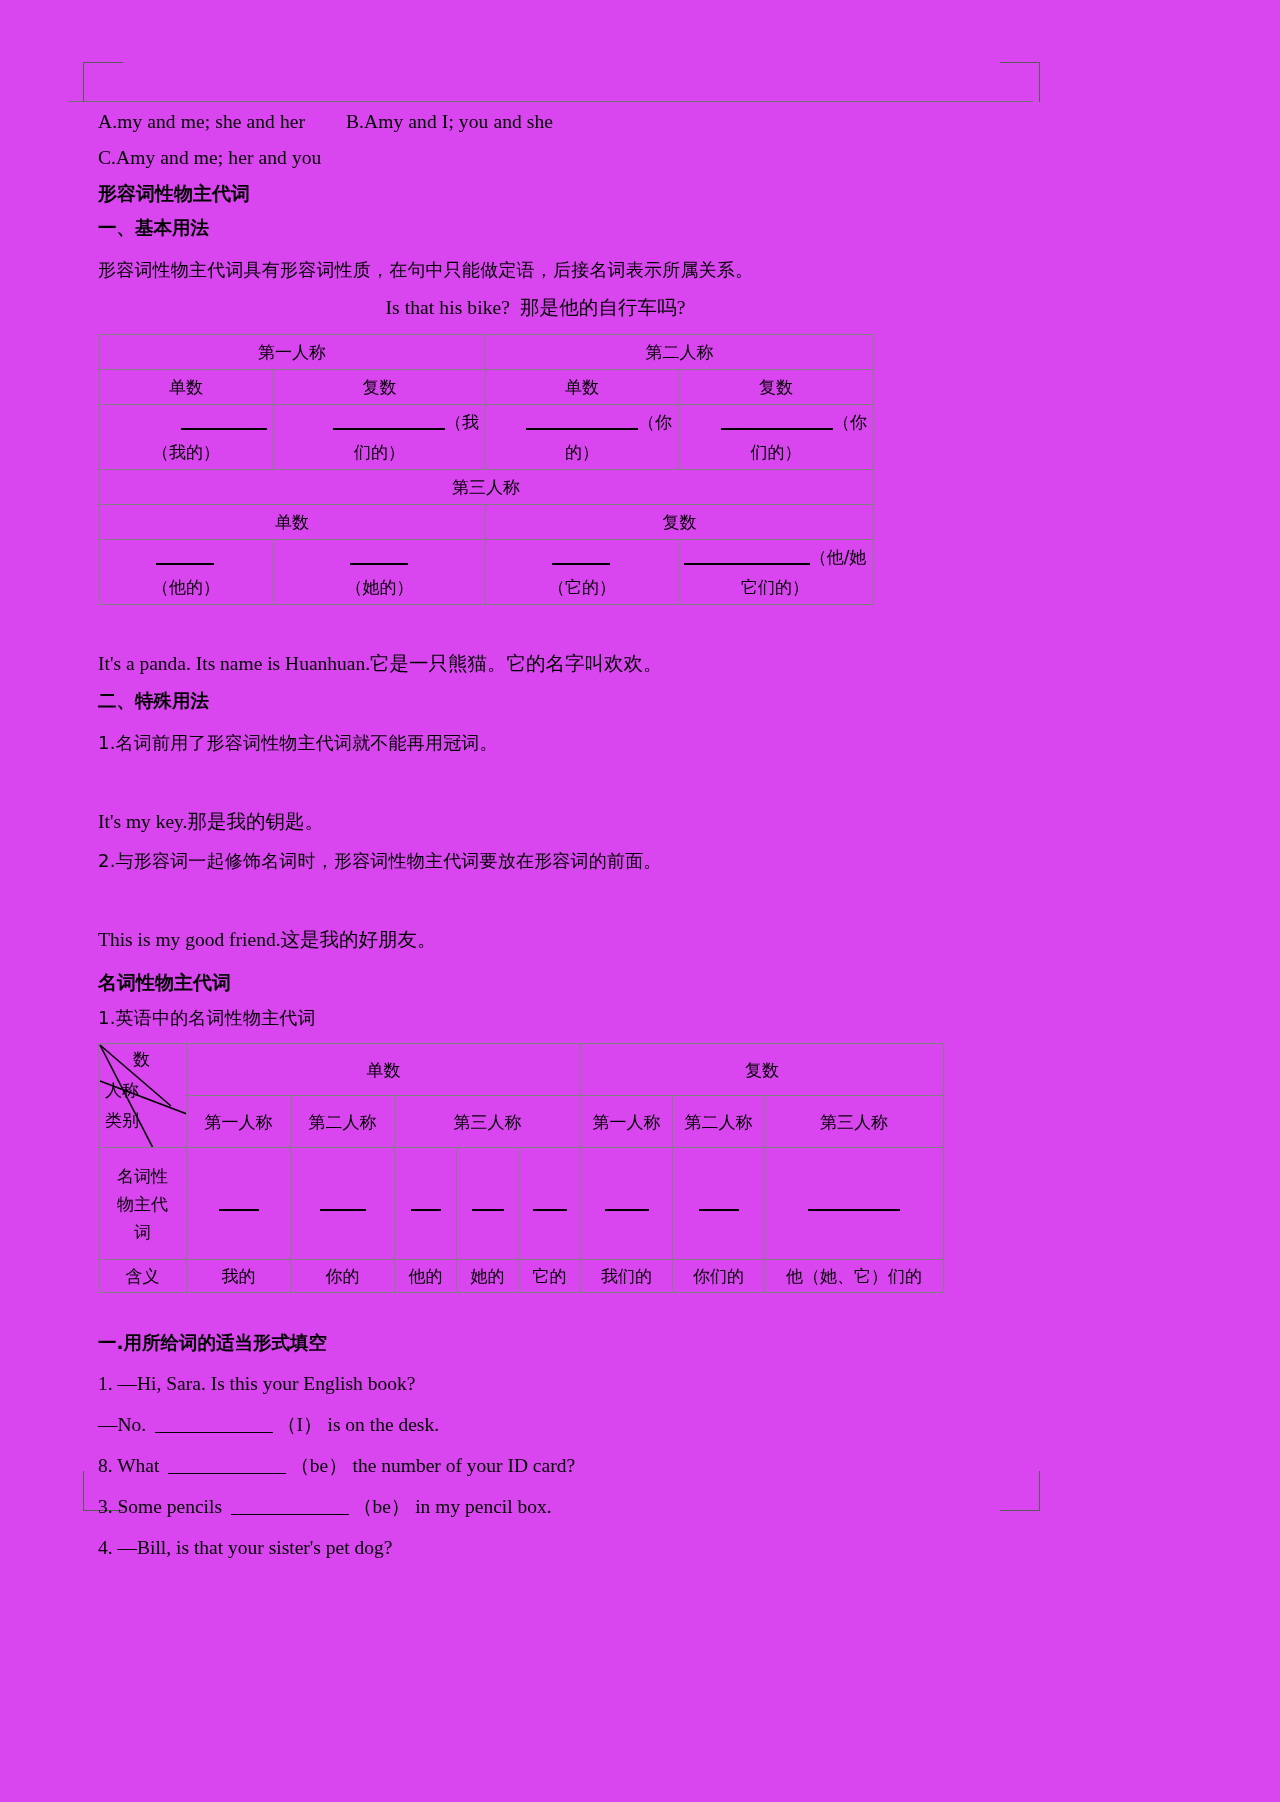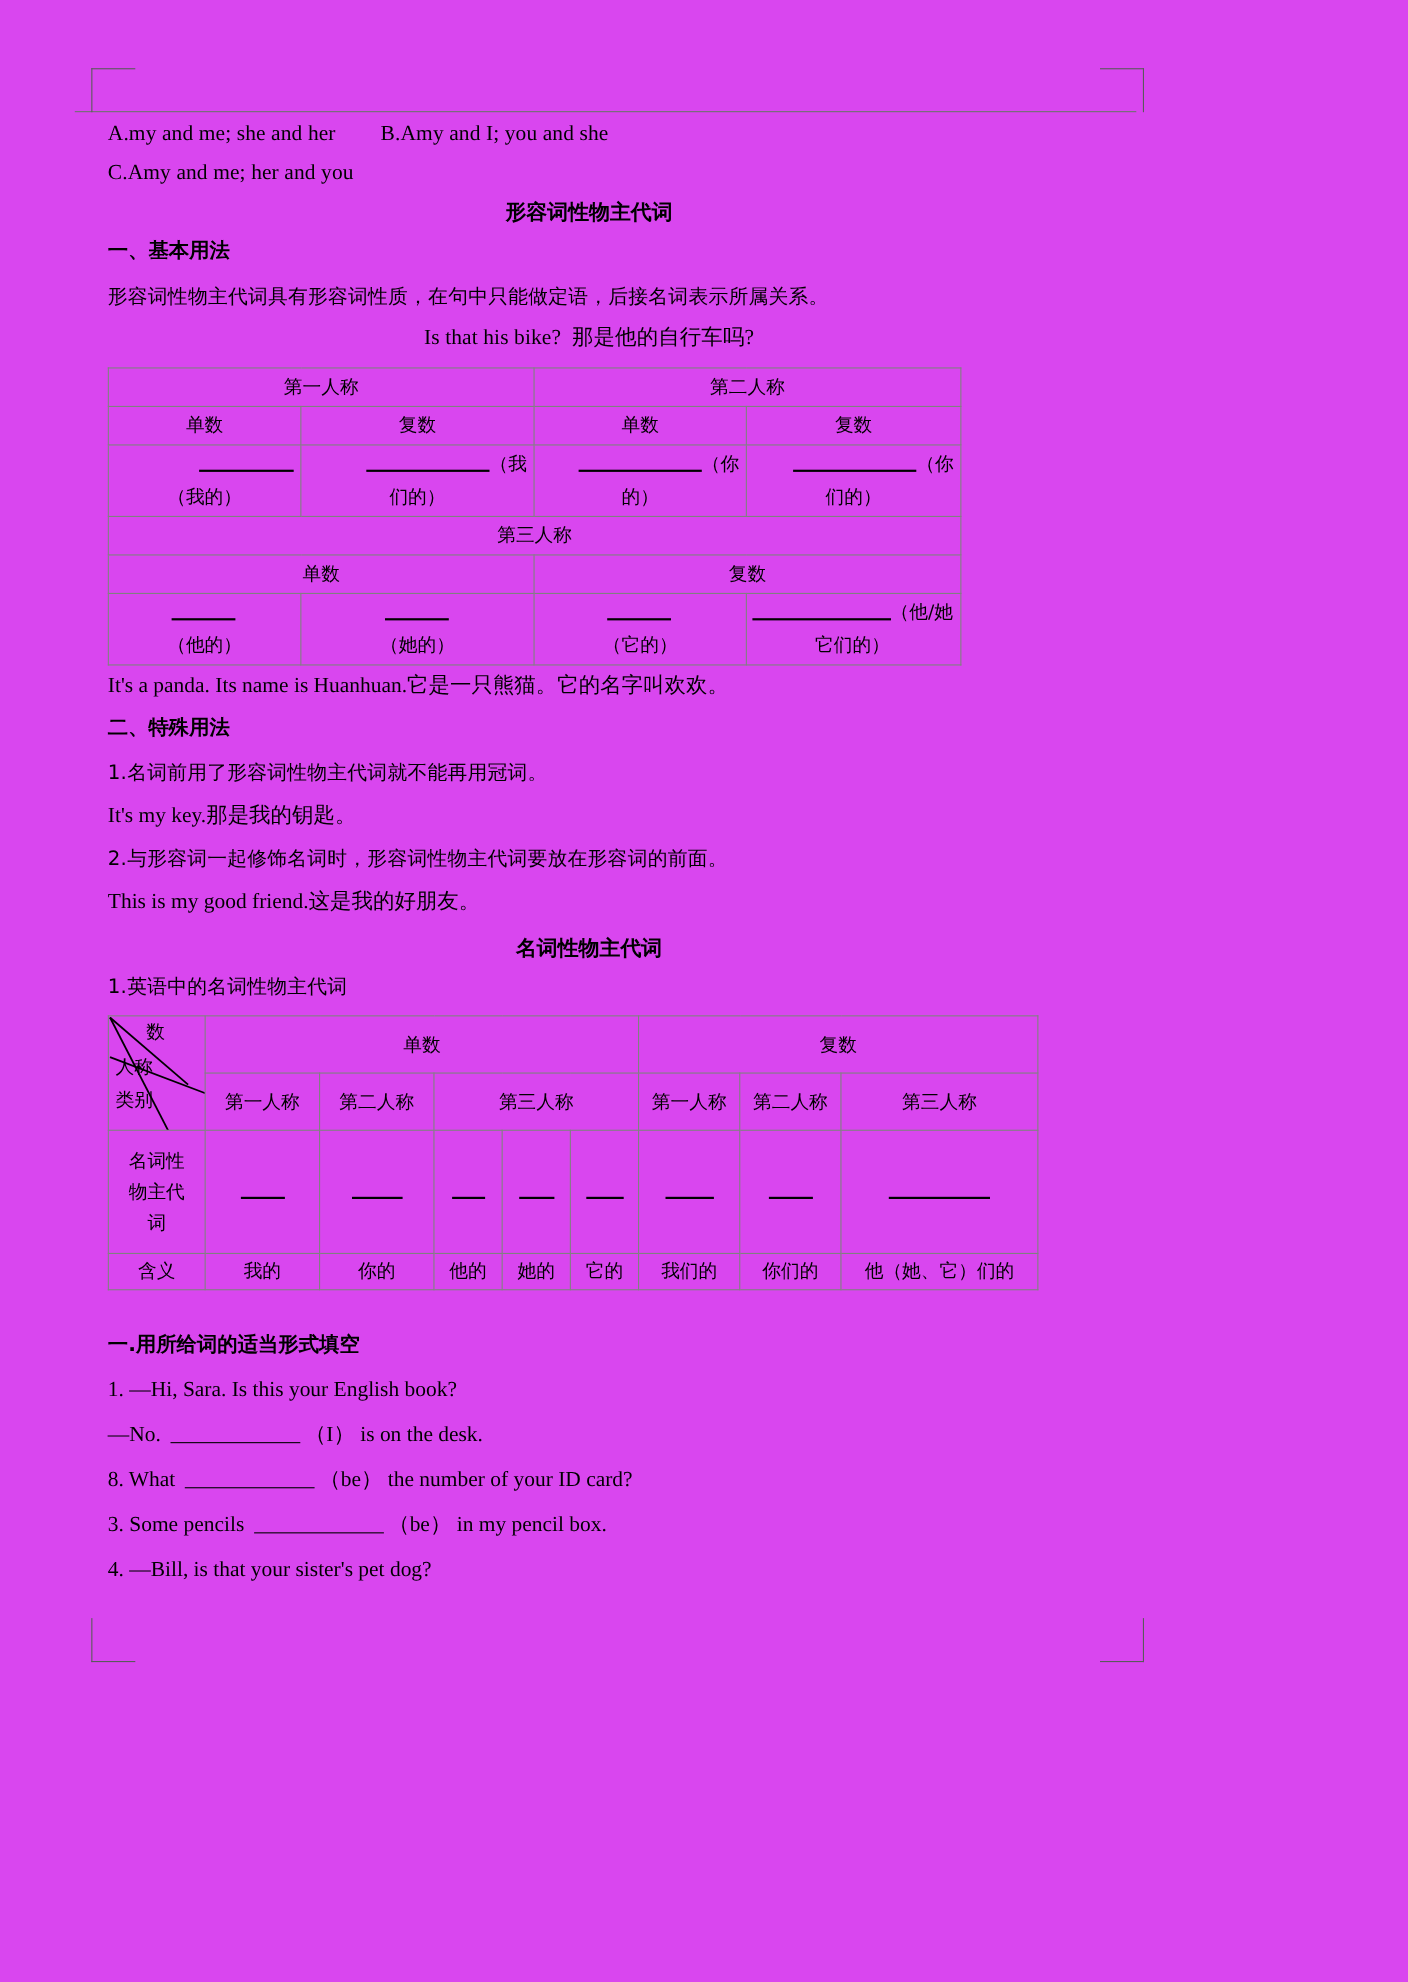--- a/index.html
+++ b/index.html
@@ -65,32 +65,32 @@
     font-family: Liberation Mono, monospace;
     font-weight: bold;
     font-size: 18.5px;
     line-height: 40px;
   }
   .center { text-align: center; }
   .title-cn {
     font-family: "DejaVu Sans", "Liberation Sans", sans-serif;
     font-weight: bold;
     font-size: 19px;
-    text-align: center;
     line-height: 34px;
   }
 
   .mcq-row { display: flex; }
   .mcq-row .opt-a { width: 248px; flex: none; }
   .mcq-row .opt-b { flex: 1; }
 
   .mixed {
     font-family: "Liberation Serif", "DejaVu Serif", serif;
     font-size: 19.5px;
     line-height: 38px;
+    margin-top: 40px;
   }
 
   
   table.grid {
     border-collapse: collapse;
     width: 775px;
     table-layout: fixed;
     font-family: "DejaVu Sans", "Liberation Sans", sans-serif;
     font-size: 17px;
   }

